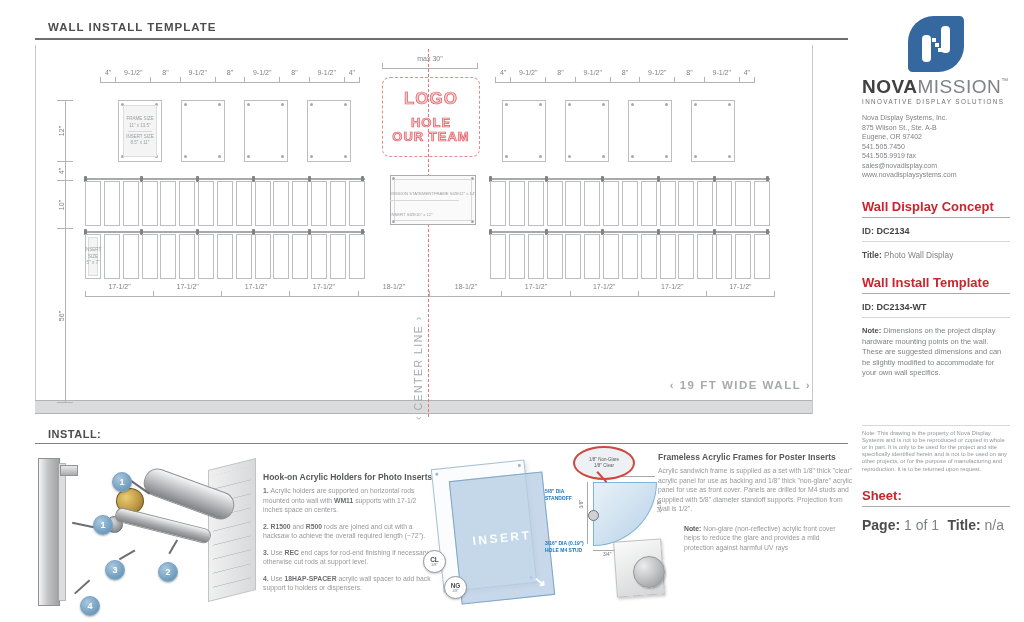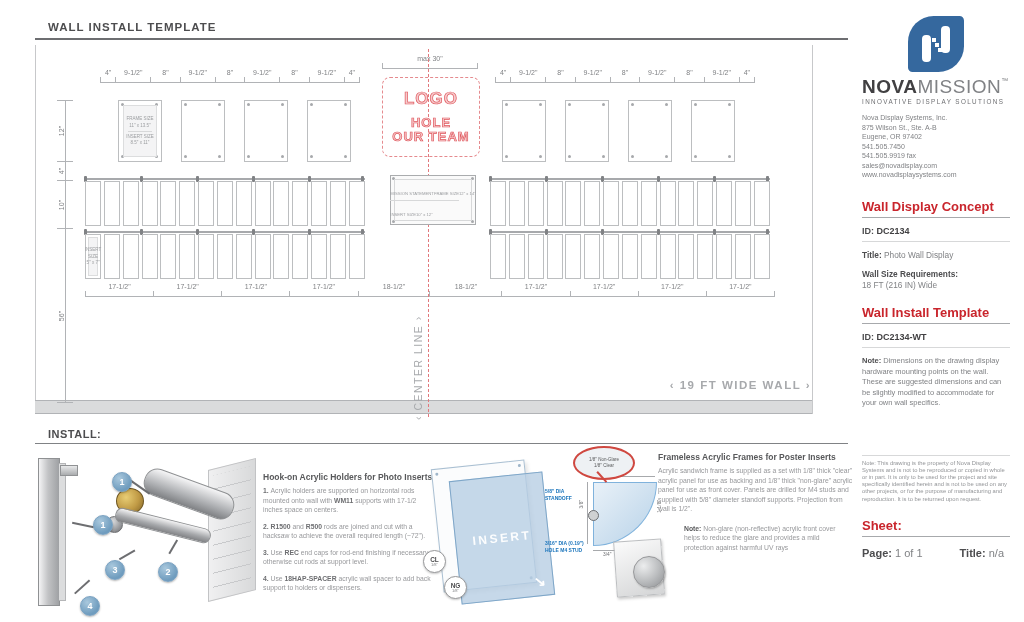--- a/index.html
+++ b/index.html
@@ -142,21 +142,21 @@
   .redhead{font-size:13px;font-weight:bold;color:#c9252c;line-height:1.1}
   .shr{height:1px;background:#a7a9ac;margin-top:3px}
   .shrl{height:1px;background:#d7d8d9;margin-top:5px}
   .fieldrow{font-size:9px;margin-top:8px;color:#808285}
   .flbl{font-weight:bold;color:#4d4d4f}
   .fval-strong{font-weight:bold;color:#414042}
   .fblock{margin-top:9px;font-size:8.3px}
   .fblock .v{color:#808285;margin-top:1px}
   .sbnote{margin-top:8px;font-size:7.5px;line-height:10.5px;color:#808285}
   .legal{margin-top:4px;font-size:5.8px;line-height:7.2px;color:#939598}
-  .pagerow{display:flex;margin-top:10px;font-size:11px;color:#808285}
+  .pagerow{display:flex;margin-top:10px;font-size:14px;color:#808285}
   .pagerow .right{margin-left:auto;padding-right:6px}
   .mt16{margin-top:16px}.mt20{margin-top:20px}.mt46{margin-top:46px}
 </style>
 </head>
 <body>
 
 <div class="pagetitle">WALL INSTALL TEMPLATE</div>
 <div class="headrule"></div>
 
 <div id="drawing">
@@ -562,33 +562,29 @@
 
   <div class="redhead mt20">Wall Display Concept</div>
   <div class="shr"></div>
   <div class="fieldrow">
     <span class="flbl">ID: </span><span class="fval-strong">DC2134</span>
   </div>
   <div class="shrl"></div>
   <div class="fieldrow" style="font-size:8.3px">
     <span class="flbl">Title: </span><span>Photo Wall Display</span>
   </div>
-  <div class="fblock">
-    <div class="flbl">Wall Size Requirements:</div>
-    <div class="v">18 FT (216 IN) Wide</div>
-  </div>
 
   <div class="redhead mt16">Wall Install Template</div>
   <div class="shr"></div>
   <div class="fieldrow">
     <span class="flbl">ID: </span><span class="fval-strong">DC2134-WT</span>
   </div>
   <div class="shrl"></div>
   <div class="sbnote">
-    <span class="flbl">Note: </span><span>Dimensions on the drawing display hardware mounting points on the wall. These are suggested dimensions and can be slightly modified to accommodate for your own wall specifics.</span>
+    <span class="flbl">Note: </span><span>Dimensions on the project display hardware mounting points on the wall. These are suggested dimensions and can be slightly modified to accommodate for your own wall specifics.</span>
   </div>
 
   <div class="shrl mt46"></div>
   <div class="legal">Note: This drawing is the property of Nova Display Systems and is not to be reproduced or copied in whole or in part. It is only to be used for the project and site specifically identified herein and is not to be used on any other projects, or for the purpose of manufacturing and reproduction. It is to be returned upon request.</div>
 
   <div class="redhead mt16">Sheet:</div>
   <div class="shr"></div>
   <div class="pagerow">
     <span><span class="flbl">Page: </span><span>1 of 1</span></span>
     <span class="right"><span class="flbl">Title: </span><span>n/a</span></span>

